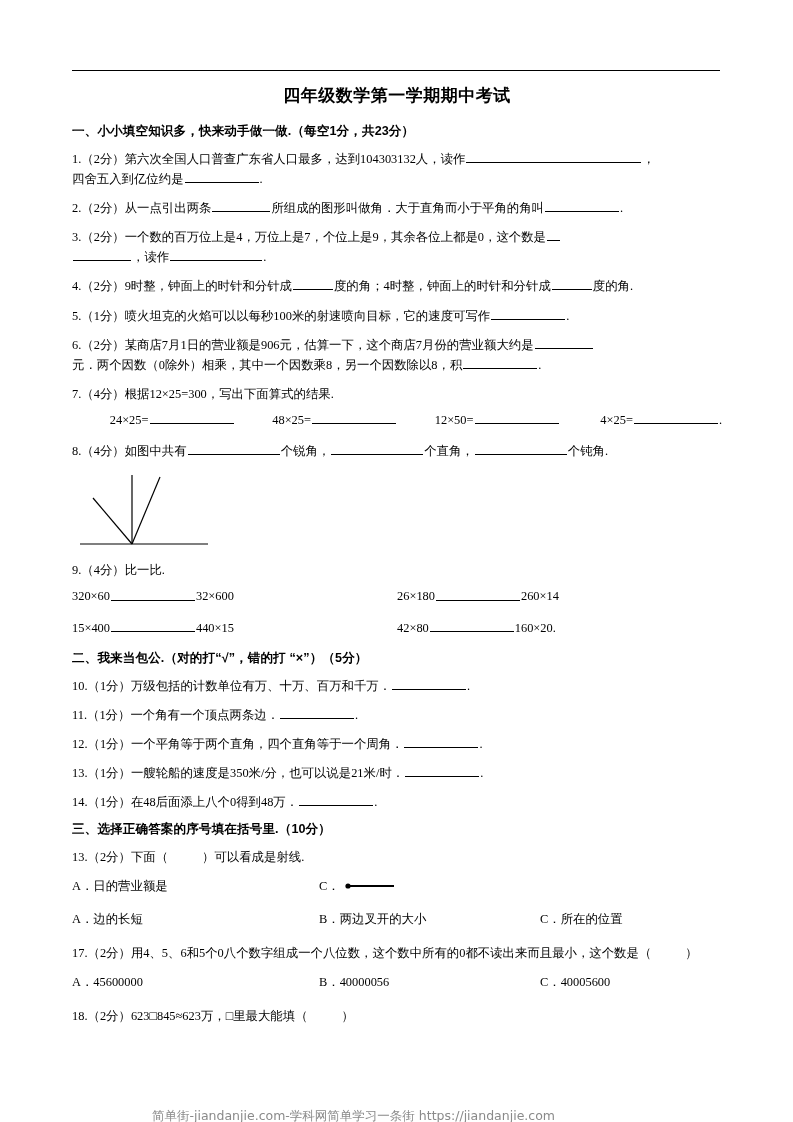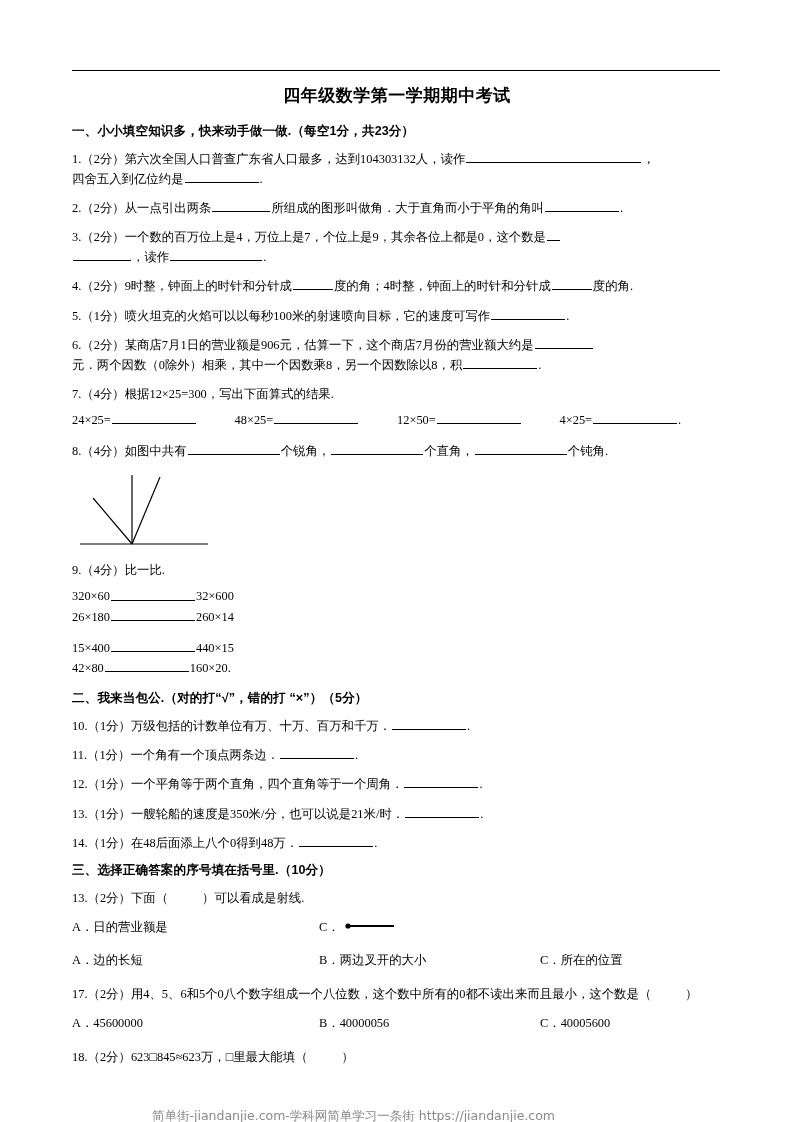--- a/index.html
+++ b/index.html
@@ -82,28 +82,28 @@
   
   .calc-row {
     display: flex;
     font-size: 12.4px;
     margin: 6px 0 10px 0;
     line-height: 1.6;
   }
   .calc-cell {
     width: 25%;
     white-space: nowrap;
+    text-align: right;
   }
 
   .cmp-row {
     display: flex;
     font-size: 12.4px;
     margin: 7px 0 11px 0;
     line-height: 1.6;
-    flex-direction: column;
   }
   .cmp-cell {
     width: 50%;
     white-space: nowrap;
   }
 
   .opt-row {
     display: flex;
     font-size: 12.4px;
     margin: 10px 0 13px 0;

